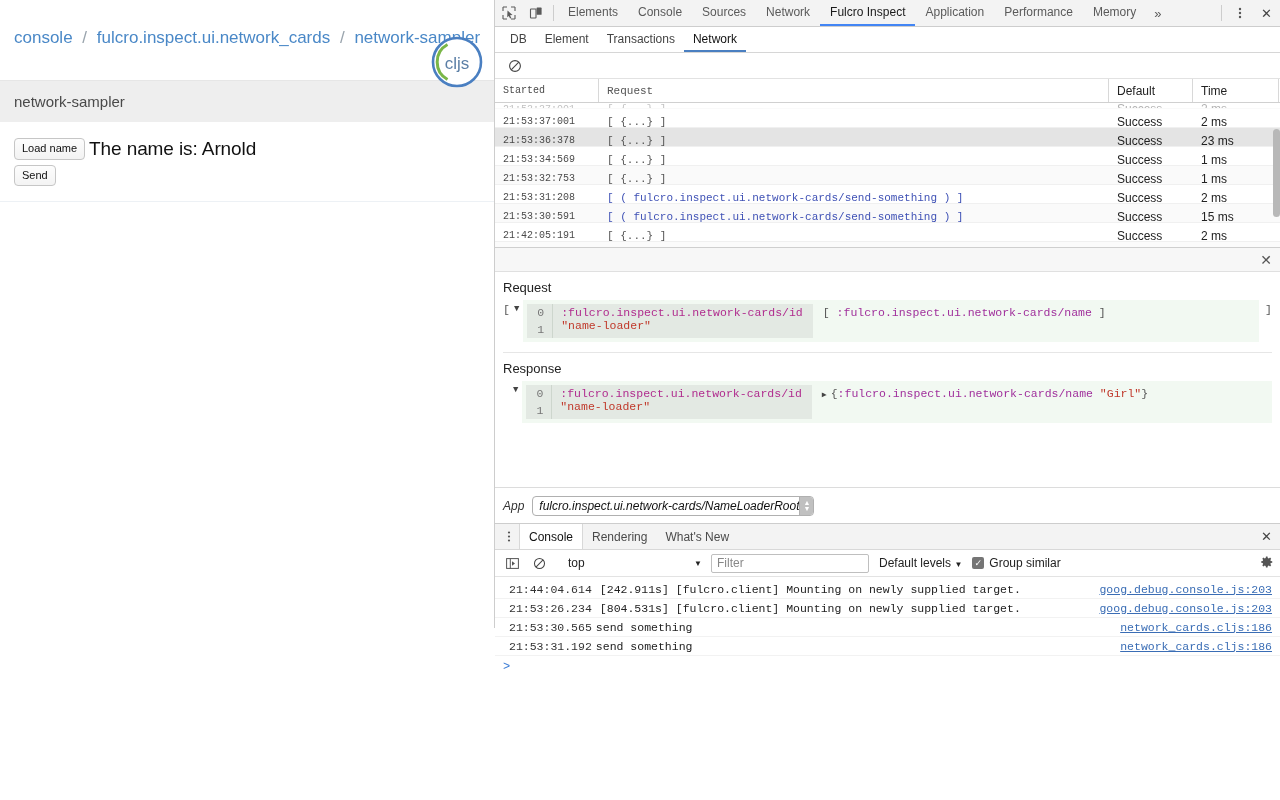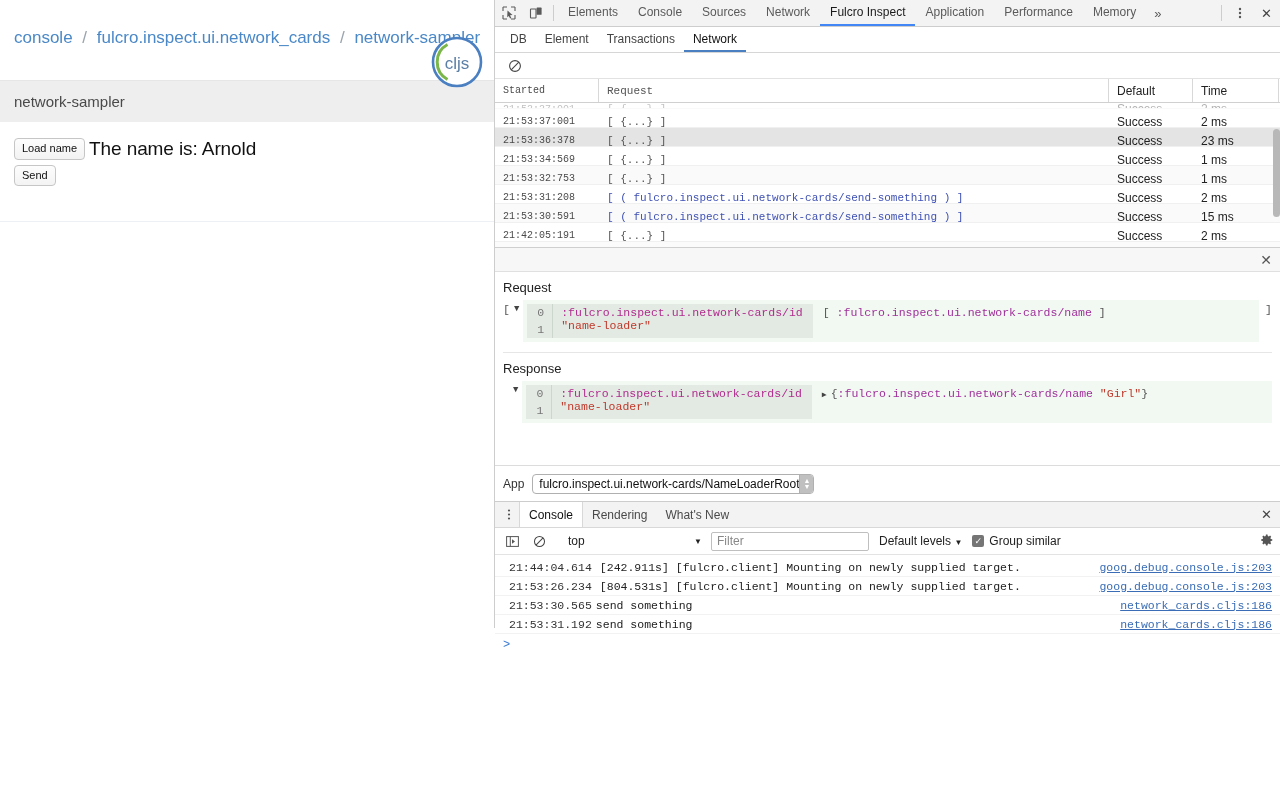--- a/index.html
+++ b/index.html
@@ -43,21 +43,21 @@
     background: #eeeeee;
     border-top: 1px solid #e6e6e6;
     display: flex; align-items: center;
     padding-left: 14px;
     font-size: 15px;
     color: #4a4a4a;
   }
   #dc-body {
     padding: 16px 0 12px 14px;
     border-bottom: 1px solid #edf1f5;
-    height: 100px;
+    height: 80px;
   }
   .dc-row1 { display: flex; align-items: center; gap: 0; }
   .dc-btn {
     font-family: "Liberation Sans", sans-serif;
     font-size: 11px;
     color: #111;
     background: linear-gradient(#fdfdfd, #f3f3f3);
     border: 1px solid #c6c6c6;
     border-radius: 4px;
     padding: 3px 7px 4px 7px;
@@ -485,21 +485,21 @@
               </div>
             </div>
             <div class="edn-right">
               <span class="tri right" style="padding:0 4px 0 0;">▶</span><span class="brk">{</span><span class="kw2">:fulcro.inspect.ui.network-cards/name</span> <span class="str">"Girl"</span><span class="brk">}</span>
             </div>
           </div>
         </div>
       </div>
     </div>
 
-    <div id="app-bar" style="margin-top:38px;">
+    <div id="app-bar" style="margin-top:60px;font-style:italic;">
       <span class="lbl">App</span>
       <div class="fake-select">
         <span class="txt">fulcro.inspect.ui.network-cards/NameLoaderRoot</span>
         <span class="arrows">
           <span>▲</span>
           <span>▼</span>
         </span>
       </div>
     </div>
 

